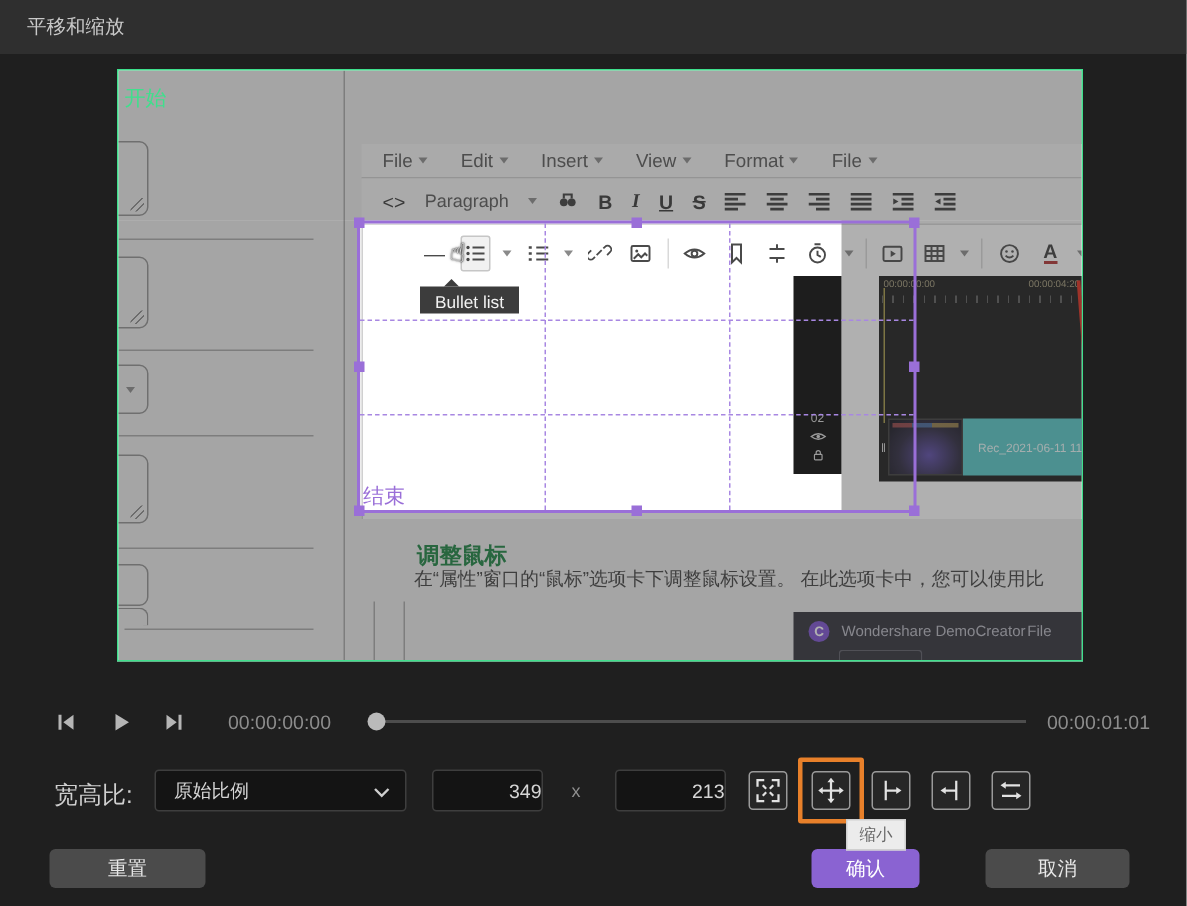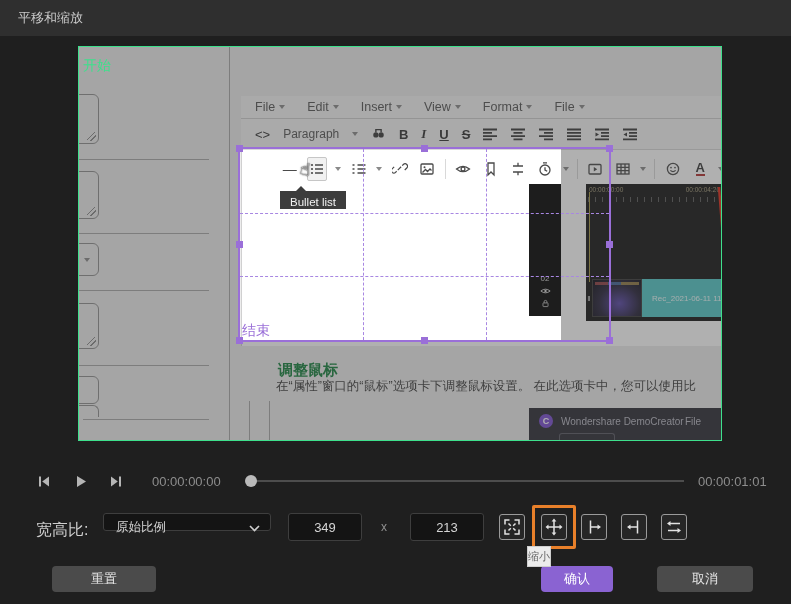--- a/index.html
+++ b/index.html
@@ -104,32 +104,32 @@
   
   .tbtn { position:absolute; width:20px; height:20px; top:471px; background:none; border:none; cursor:pointer;
     display:flex; align-items:center; justify-content:center; }
   .tbtn svg { fill:#b5b5b5; stroke:#b5b5b5; }
   .tc { position:absolute; top:474px; color:#8d8d8d; font-size:13px; }
   .track { position:absolute; left:250px; top:480px; width:434px; height:2px; background:#4d4d4d; }
   .knob { position:absolute; left:245px; top:475px; width:12px; height:12px; border-radius:50%; background:#bababa; }
 
   
   .lbl { position:absolute; color:#cfcfcf; font-size:16px; }
-  .selbox { position:absolute; left:103px; top:513px; width:168px; height:18px; background:#141414;
+  .selbox { position:absolute; left:103px; top:513px; width:168px; height:28px; background:#141414;
     border:1px solid #3e3e3e; border-radius:3px; color:#d5d5d5; font-size:12.5px; line-height:26px;
     padding-left:12px; cursor:pointer; }
   .selbox svg { position:absolute; right:10px; top:11px; stroke:#cfcfcf; fill:none; stroke-width:1.6; }
   .num { position:absolute; top:513px; width:74px; height:28px; background:#141414; border:1px solid #3e3e3e;
-    border-radius:3px; color:#d5d5d5; font-size:13px; text-align:center; }
+    border-radius:3px; color:#d5d5d5; font-size:13px; text-align:right; }
   .ib { position:absolute; top:514px; width:26px; height:26px; background:#262626; border:1px solid #9a9a9a;
     border-radius:3px; cursor:pointer; display:flex; align-items:center; justify-content:center; padding:0; }
   .ib svg { stroke:#e2e2e2; fill:none; stroke-width:1.5; }
   .orange { position:absolute; left:532px; top:505px; width:44px; height:44px; border:3px solid #e8802a;
     border-radius:2px; z-index:2; pointer-events:none; }
-  .ztip { position:absolute; left:527px; top:546px; padding:2px 0; background:#ececec; color:#666;
+  .ztip { position:absolute; left:564px; top:546px; padding:2px 8px; background:#ececec; color:#666;
     font-size:11px; border:1px solid #cfcfcf; z-index:3; }
 
   
   .fbtn { position:absolute; top:566px; height:26px; border:none; border-radius:4px; background:#4b4b4b;
     color:#e8e8e8; font-size:13px; cursor:pointer; font-family:inherit; }
   .fbtn.primary { background:#8a63d2; color:#fff; }
 </style>
 </head>
 <body>
 
@@ -451,15 +451,15 @@
 </button>
 <button class="ib" style="left:661px;">
   <svg width="18" height="18" viewBox="0 0 18 18">
       <path d="M15 5.5 H4.5 M3 12.5 h10.5"></path>
       <path d="M2 5.5 l3.5 -2.4 v4.8 z M16 12.5 l-3.5 -2.4 v4.8 z" fill="#e2e2e2" stroke="none"></path>
     </svg>
 </button>
 <div class="orange"></div>
 <div class="ztip">缩小</div>
 
-<button class="fbtn" style="left:33px;width:104px;margin-left:19px;">重置</button>
+<button class="fbtn" style="left:33px;width:104px;">重置</button>
 <button class="fbtn primary" style="left:541px;width:72px;">确认</button>
 <button class="fbtn" style="left:657px;width:96px;">取消</button>
 
 </body></html>

